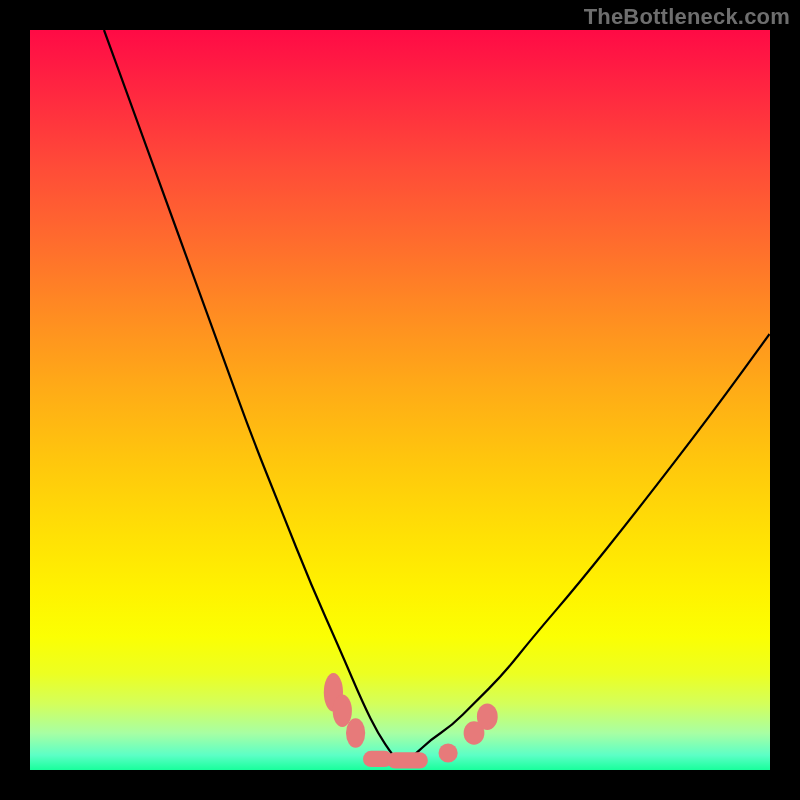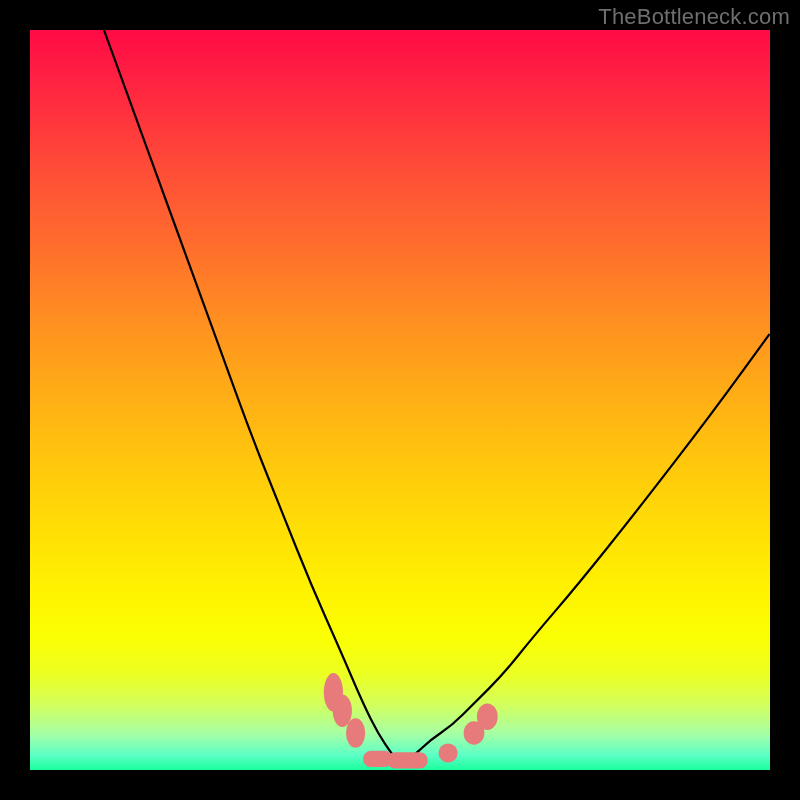--- a/index.html
+++ b/index.html
@@ -44,21 +44,21 @@
       #5cffc6 98%,
       #19ff9c 100%
     );
   }
   .attribution {
     position: absolute;
     top: 4px;
     right: 10px;
     color: #6e6e6e;
     font-size: 22px;
-    font-weight: 400;
+    font-weight: 700;
     letter-spacing: 0.2px;
   }
   svg.curves {
     position: absolute;
     top: 0; left: 0;
     width: 740px;
     height: 740px;
   }
   .curve {
     fill: none;

